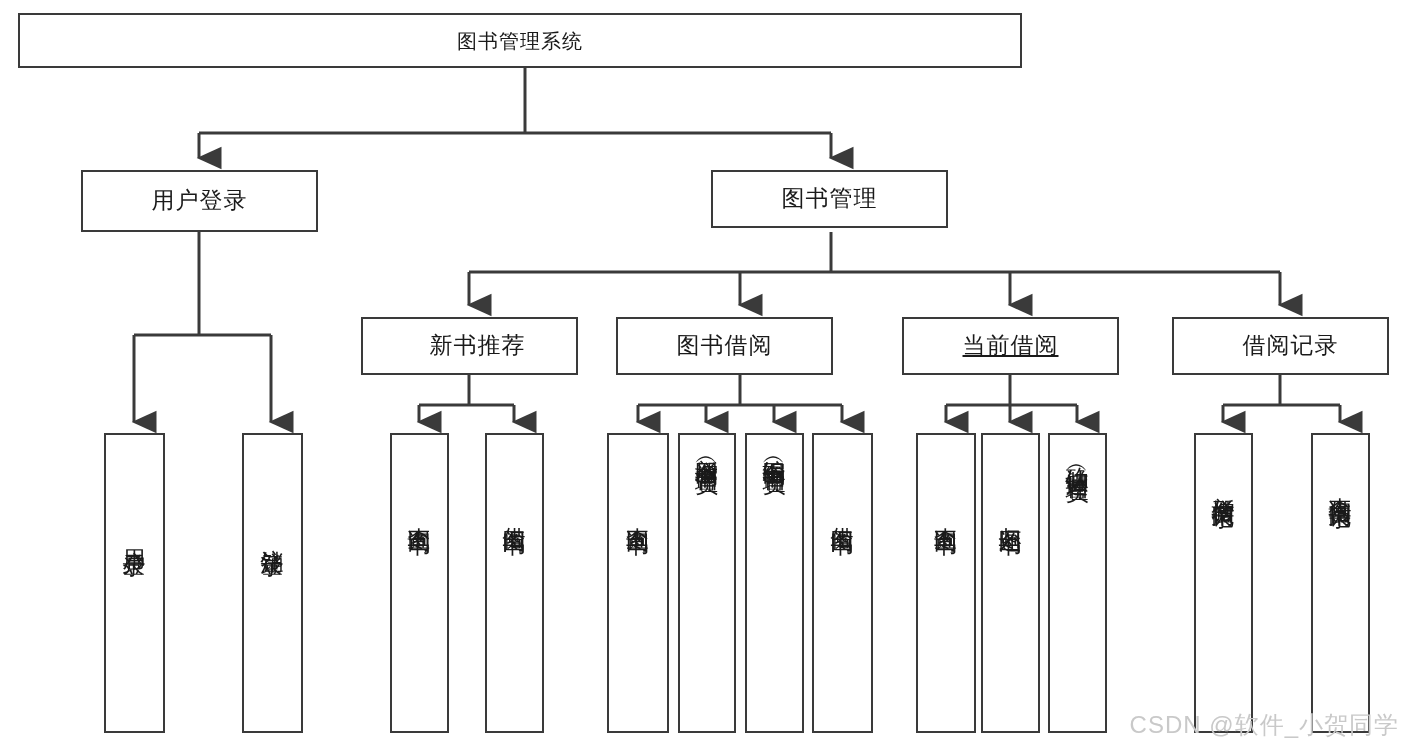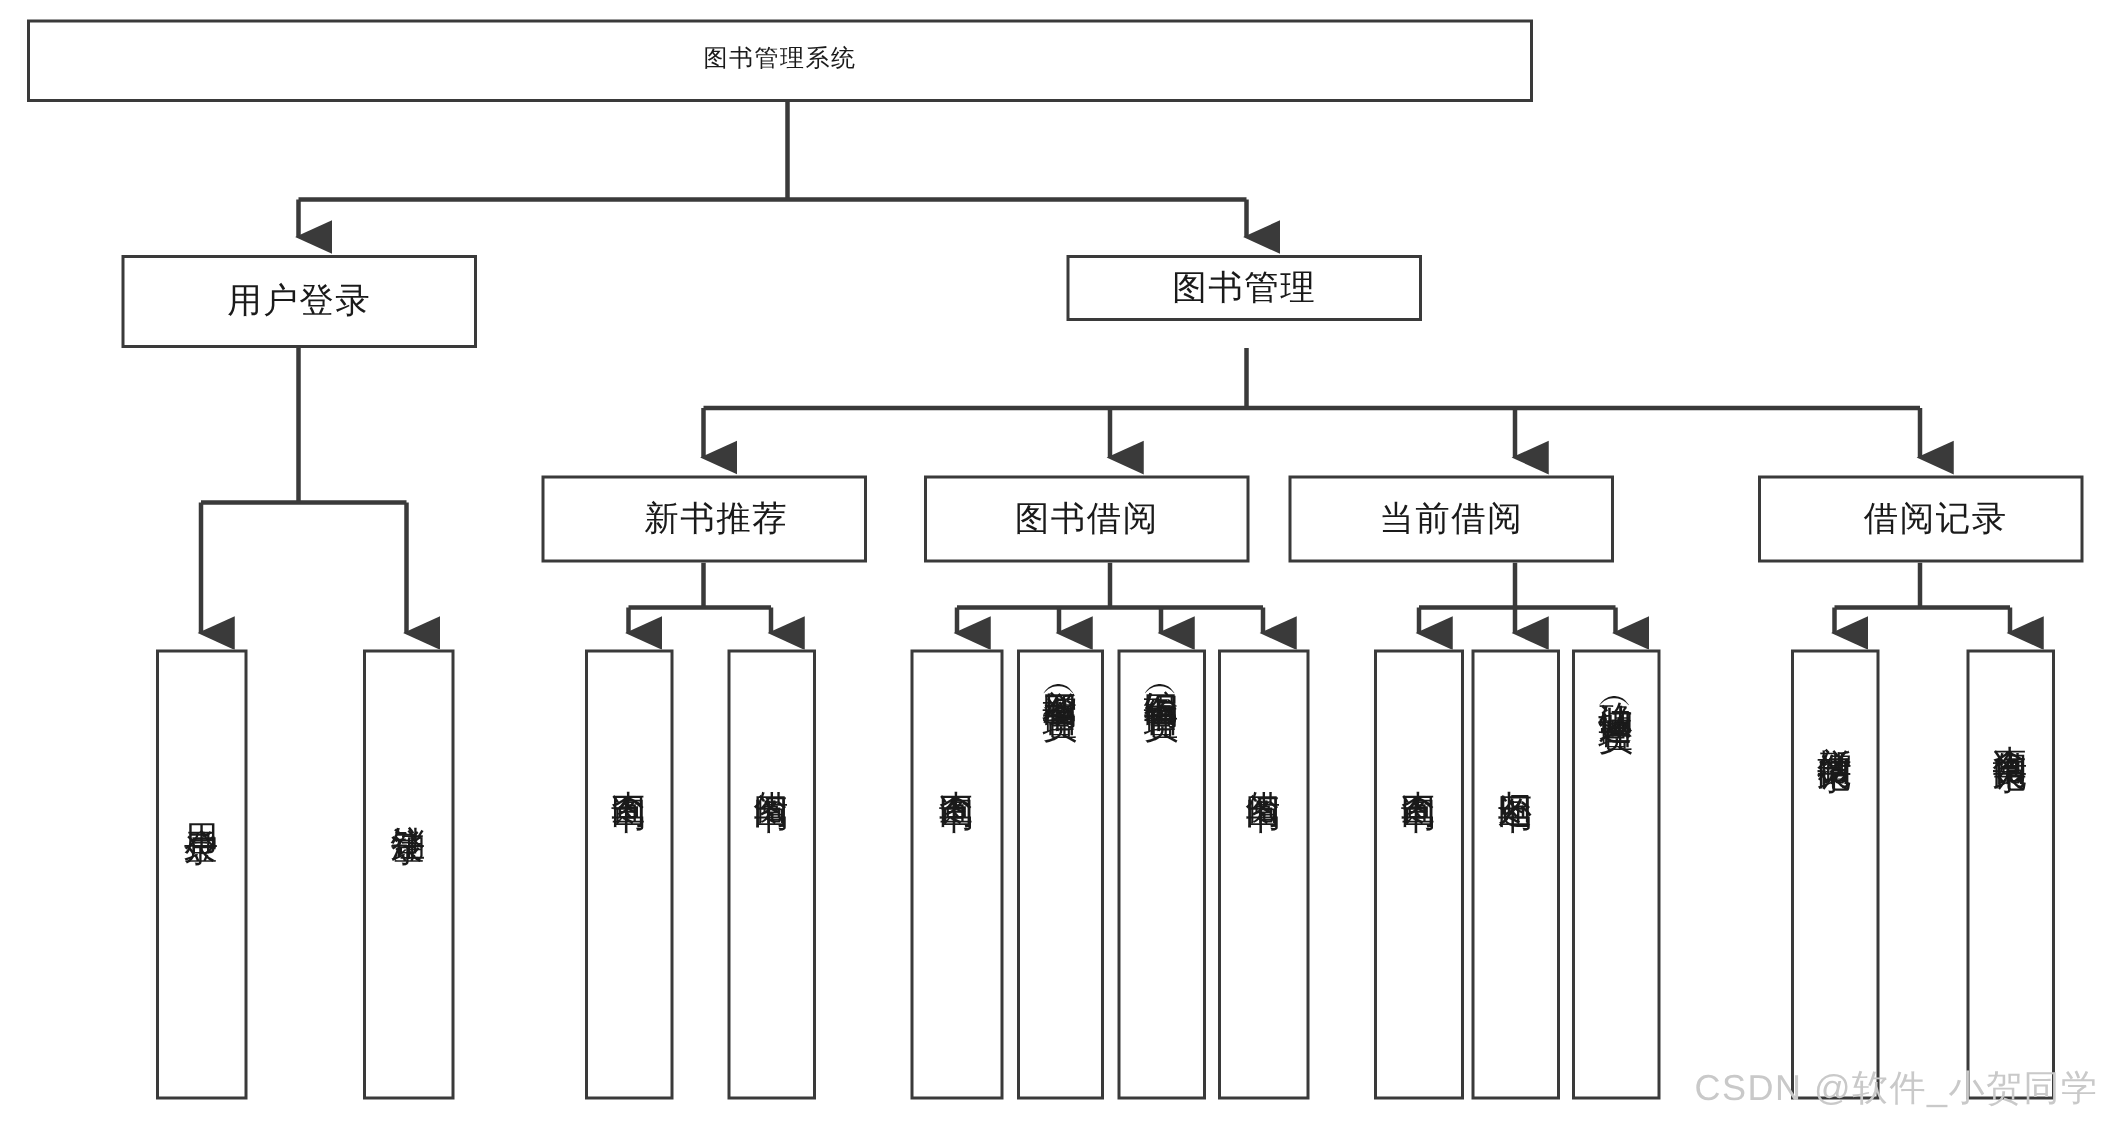--- a/index.html
+++ b/index.html
@@ -30,21 +30,21 @@
     display:flex;
     align-items:center;
     justify-content:center;
     color:#1a1a1a;
   }
   .node.h{
     font-size:23px;
     letter-spacing:1px;
     line-height:1.1;
   }
-  .node.root{ font-size:16px;font-family:Liberation Mono, monospace; }
+  .node.root{ font-size:20px; }
   .node.v{
     align-items:flex-start;
     justify-content:center;
   }
   .vtext{
     writing-mode:vertical-rl;
     text-orientation:upright;
     font-size:23px;
     line-height:1.22;
     letter-spacing:2px;
@@ -122,31 +122,31 @@
     </g>
   </svg>
 
   <div class="node h root" style="left:18px; top:13px; width:1004px; height:55px;">
     <span>图书管理系统</span>
   </div>
 
   <div class="node h" style="left:81px; top:170px; width:237px; height:62px;">
     <span>用户登录</span>
   </div>
-  <div class="node h" style="left:711px; top:170px; width:237px; height:44px;">
+  <div class="node h" style="left:711px; top:170px; width:237px; height:58px;">
     <span>图书管理</span>
   </div>
 
   <div class="node h" style="left:361px; top:317px; width:217px; height:58px;padding-left:16px;">
     <span>新书推荐</span>
   </div>
   <div class="node h" style="left:616px; top:317px; width:217px; height:58px;">
     <span>图书借阅</span>
   </div>
-  <div class="node h" style="left:859px; top:317px; width:217px; height:58px;">
+  <div class="node h" style="left:902px; top:317px; width:217px; height:58px;text-decoration:underline;">
     <span>当前借阅</span>
   </div>
   <div class="node h" style="left:1172px; top:317px; width:217px; height:58px;padding-left:20px;">
     <span>借阅记录</span>
   </div>
 
   <div class="node v" style="left:104px; top:433px; width:61px; height:300px;">
     <span class="vtext pad-a">用户登录</span>
   </div>
   <div class="node v" style="left:242px; top:433px; width:61px; height:300px;">

